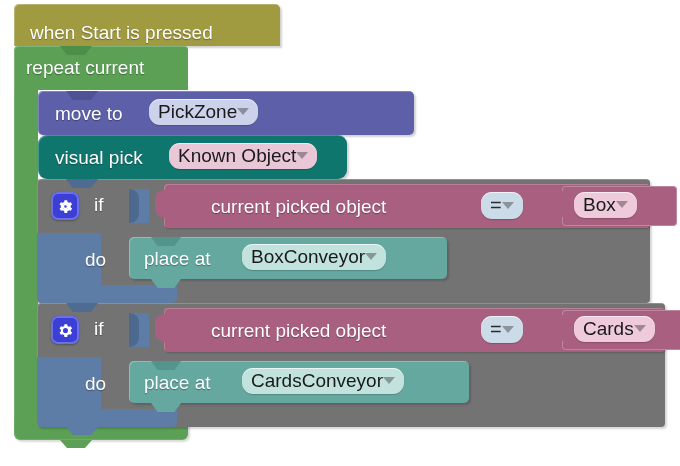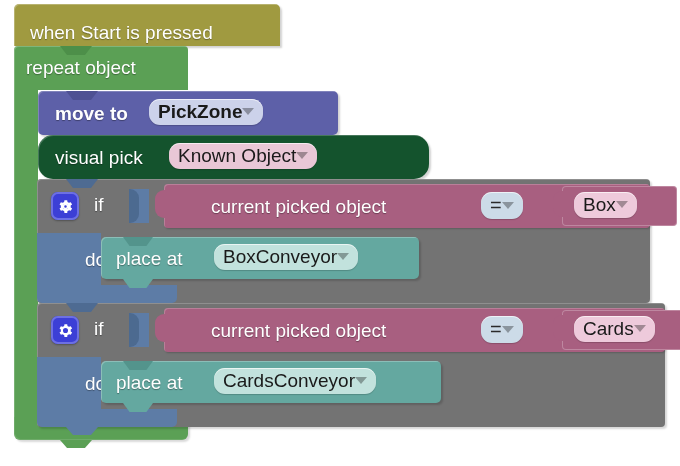--- a/index.html
+++ b/index.html
@@ -48,36 +48,35 @@
     clip-path:polygon(0 0,100% 0,78% 100%,22% 100%);}
   #rep-arm{position:absolute;left:0;top:44px;width:24px;height:327px;background:#5ba055;
     box-shadow:inset 1px 0 0 rgba(255,255,255,.18);}
   #rep-foot{position:absolute;left:0;top:371px;width:174px;height:23px;background:#5ba055;border-radius:0 0 6px 6px;
     box-shadow:inset 1px -1px 0 rgba(255,255,255,.12),2px 2px 2px rgba(0,0,0,.15);}
   #rep-foot-bump{position:absolute;left:46px;top:394px;width:32px;height:8px;background:#5ba055;
     clip-path:polygon(0 0,100% 0,78% 100%,22% 100%);}
 
   
   #moveto{
-    position:absolute;left:38px;top:91px;width:300px;height:44px;
+    position:absolute;left:38px;top:91px;width:376px;height:44px;
     background:#5d60a8;border-radius:5px;
     box-shadow:inset 1px 1px 0 rgba(255,255,255,.22),2px 2px 2px rgba(0,0,0,.18);
-    font-weight:bold;
   }
   #moveto .notch{position:absolute;left:28px;top:0;width:32px;height:9px;background:#4e5193;
     clip-path:polygon(0 0,100% 0,78% 100%,22% 100%);}
   #moveto .bump{position:absolute;left:28px;top:44px;width:32px;height:9px;background:#5d60a8;
     clip-path:polygon(0 0,100% 0,78% 100%,22% 100%);}
   #moveto .lbl{position:absolute;left:17px;top:13px;}
   #moveto .field{position:absolute;left:111px;top:8px;background:#ccd2ea;}
 
   
   #vpick{
-    position:absolute;left:38px;top:135px;width:391px;height:44px;
-    background:#14532d;border-radius:15px;
+    position:absolute;left:38px;top:135px;width:309px;height:44px;
+    background:#0f766e;border-radius:9px;
     box-shadow:inset 1px 1px 0 rgba(255,255,255,.22),2px 2px 2px rgba(0,0,0,.18);
   }
   #vpick .bump{position:absolute;left:28px;top:44px;width:32px;height:9px;background:#a85f80;
     clip-path:polygon(0 0,100% 0,78% 100%,22% 100%);}
   #vpick .lbl{position:absolute;left:17px;top:13px;}
   #vpick .field{position:absolute;left:131px;top:8px;background:#e9c7d6;}
 
   
   .ifblk{position:absolute;left:37px;background:#737373;border-radius:4px;
     box-shadow:inset 1px 1px 0 rgba(255,255,255,.2),2px 2px 2px rgba(0,0,0,.16);}
@@ -108,42 +107,42 @@
   .cond .opfield{position:absolute;top:8px;background:#ccdbe8;}
   .cond .opglyph{font-size:20px;line-height:1;color:#2a2a2a;}
   .valblk{position:absolute;top:2px;height:40px;background:#a85f80;border-radius:4px;
     box-shadow:inset 0 0 0 1px rgba(255,255,255,.25);}
   .valblk .plug{position:absolute;left:-9px;top:5px;width:10px;height:26px;background:#a85f80;
     border-radius:9px 0 0 9px;}
   .valblk .field{position:absolute;left:12px;top:6px;background:#eecadb;}
 
   
   .placeat{position:absolute;height:42px;background:#64a8a0;border-radius:5px;
-    box-shadow:inset 1px 1px 0 rgba(255,255,255,.25),2px 2px 2px rgba(0,0,0,.16);}
+    box-shadow:inset 1px 1px 0 rgba(255,255,255,.25),2px 2px 2px rgba(0,0,0,.16);margin-left:28px;}
   .placeat .notch{position:absolute;left:22px;top:0;width:30px;height:9px;background:#53948c;
     clip-path:polygon(0 0,100% 0,78% 100%,22% 100%);}
   .placeat .bump{position:absolute;left:22px;top:42px;width:30px;height:9px;background:#64a8a0;
     clip-path:polygon(0 0,100% 0,78% 100%,22% 100%);}
   .placeat .lbl{position:absolute;left:15px;top:12px;}
   .placeat .field{position:absolute;top:7px;background:#c2e2dd;}
 </style>
 </head>
 <body>
 
 <div id="canvas">
 
   <div id="hat">
     <span class="btext lbl">when Start is pressed</span>
     <div class="bump"></div>
   </div>
 
   <div id="repeat">
     <div id="rep-top">
       <div id="rep-notch"></div>
-      <span class="btext lbl">repeat object</span>
+      <span class="btext lbl">repeat current</span>
     </div>
     <div id="rep-arm"></div>
     <div id="rep-foot"></div>
     <div id="rep-foot-bump"></div>
   </div>
 
   <div id="moveto">
     <div class="notch"></div>
     <span class="btext lbl">move to</span>
     <span class="field">

